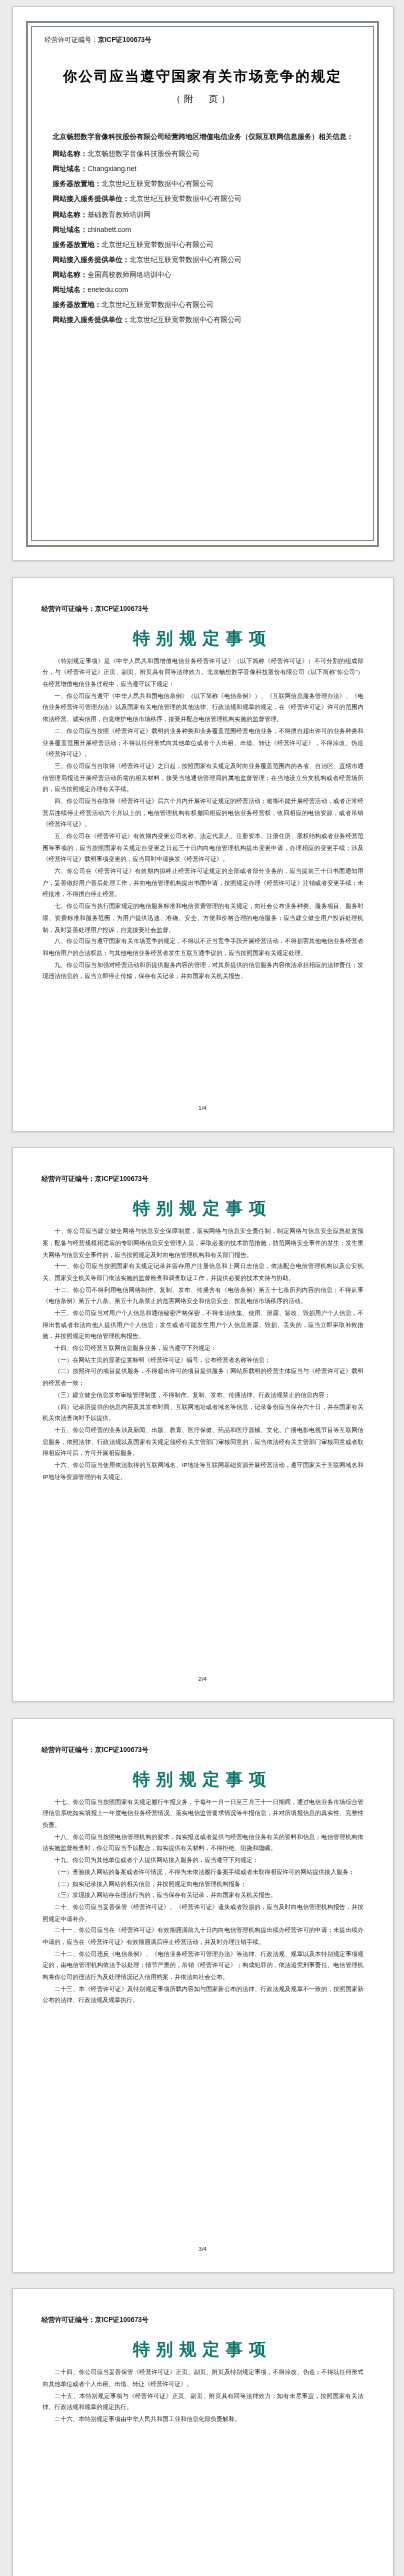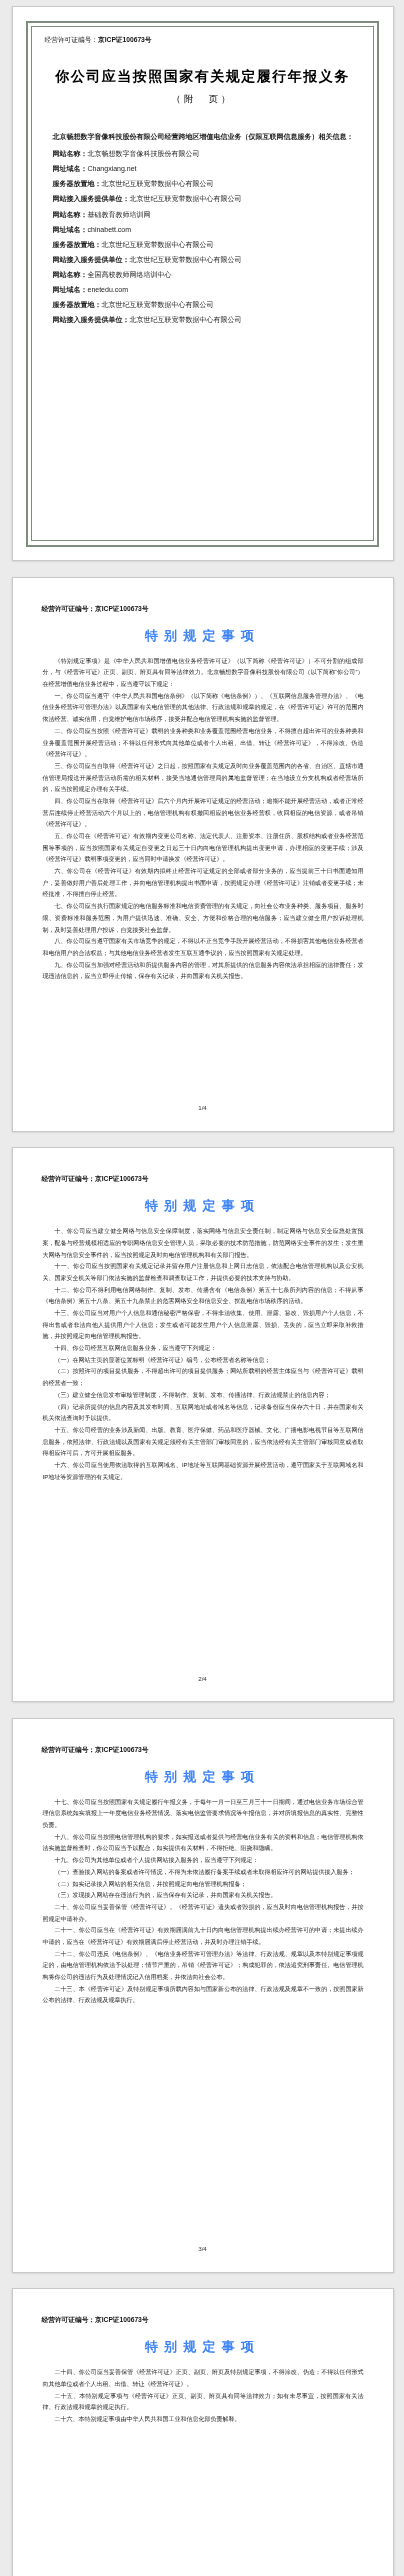--- a/index.html
+++ b/index.html
@@ -90,24 +90,24 @@
     font-weight: bold;
     color: #111;
   }
   .prov-title {
     position: absolute;
     top: 49px;
     left: 0;
     right: 0;
     text-align: center;
     font-family: "Liberation Serif", "DejaVu Serif", serif;
-    font-size: 13px;
+    font-size: 17px;
     font-weight: bold;
     letter-spacing: 6.2px;
-    color: #3b82f6;
+    color: #0f766e;
   }
   .prov-body {
     position: absolute;
     top: 78px;
     left: 30px;
     right: 29px;
     font-size: 6px;
     line-height: 1.95;
     text-align: justify;
     color: #222;
@@ -131,21 +131,21 @@
 
 <div class="canvas">
 
   <div class="page">
     <div class="cert-frame">
       <div class="cert-frame-inner"></div>
     </div>
     <div class="cert-licno">
       <span>经营许可证编号：</span><span class="num">京ICP证100673号</span>
     </div>
-    <div class="cert-title">你公司应当按照国家有关规定履行年报义务</div>
+    <div class="cert-title">你公司应当遵守国家有关市场竞争的规定</div>
     <div class="cert-subtitle">（附　页）</div>
     <div class="cert-body">
       <p class="cert-intro">北京畅想数字音像科技股份有限公司经营跨地区增值电信业务（仅限互联网信息服务）相关信息：</p>
       <div>
 
           <p class="cert-entry"><span class="entry-label">网站名称：</span><span>北京畅想数字音像科技股份有限公司</span></p>
 
           <p class="cert-entry"><span class="entry-label">网址域名：</span><span>Changxiang.net</span></p>
 
           <p class="cert-entry"><span class="entry-label">服务器放置地：</span><span>北京世纪互联宽带数据中心有限公司</span></p>

